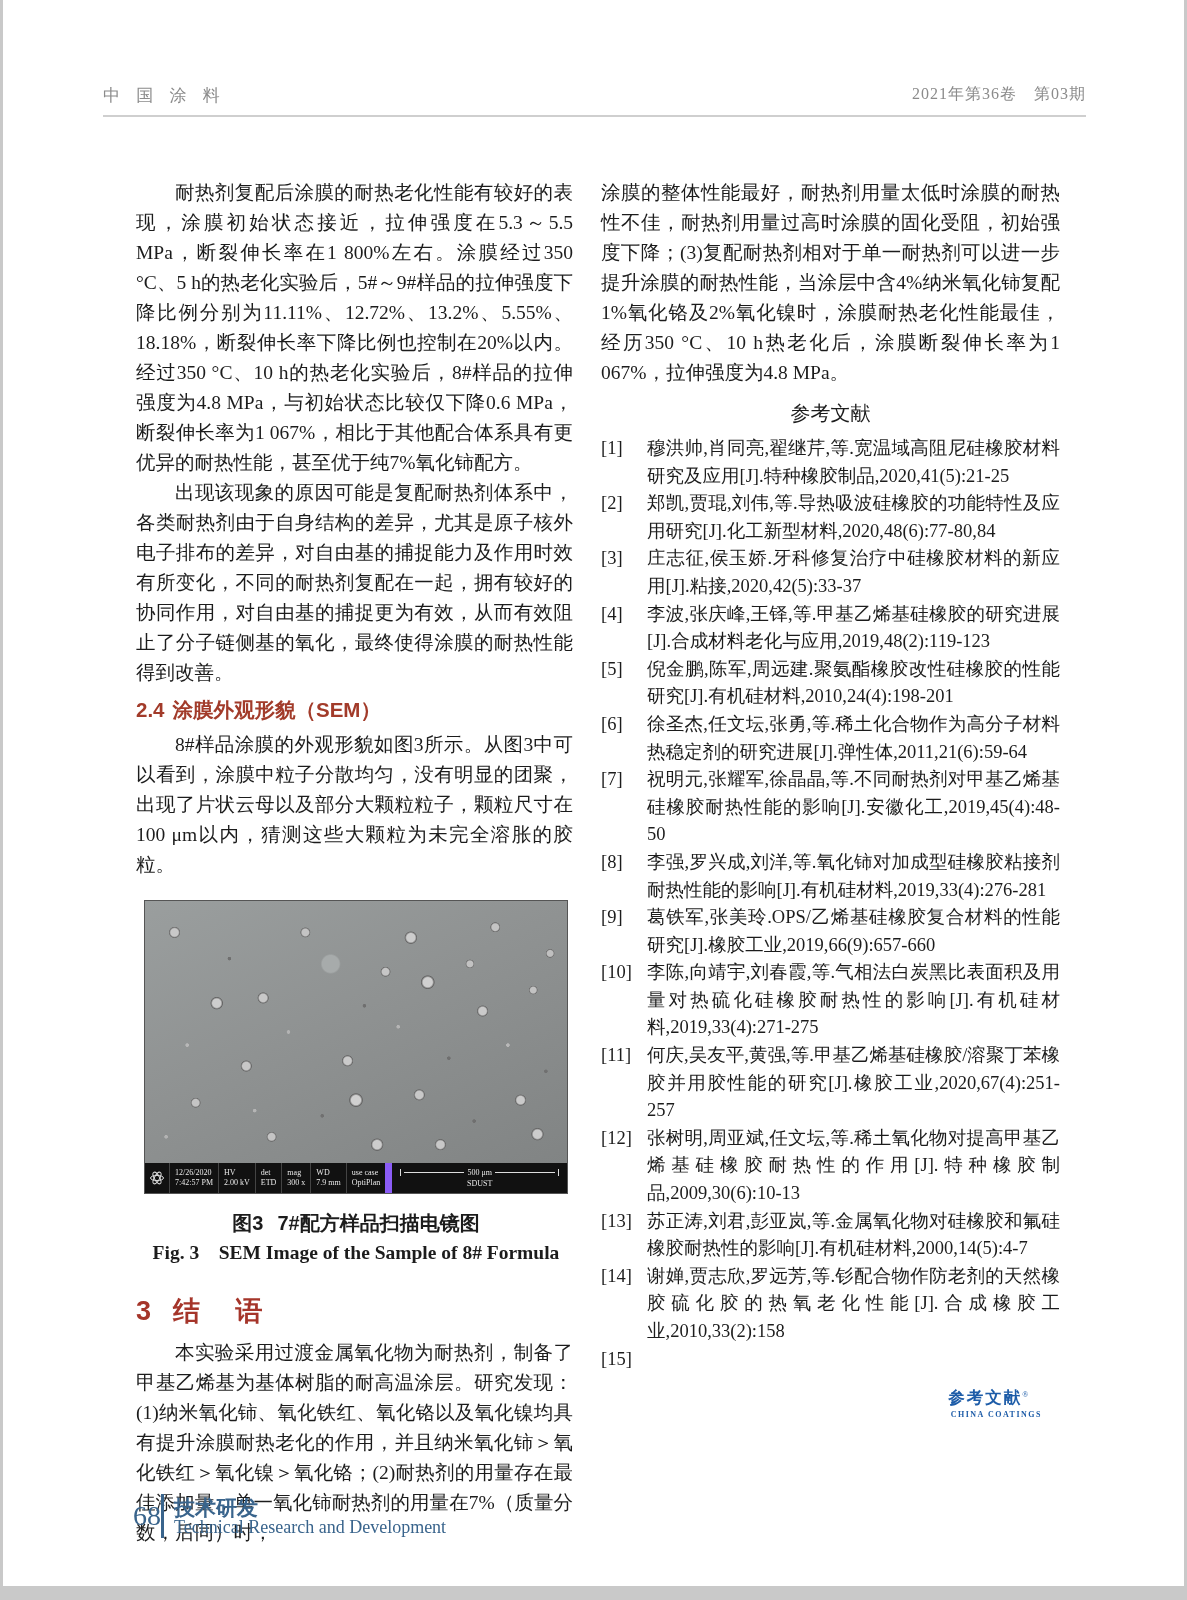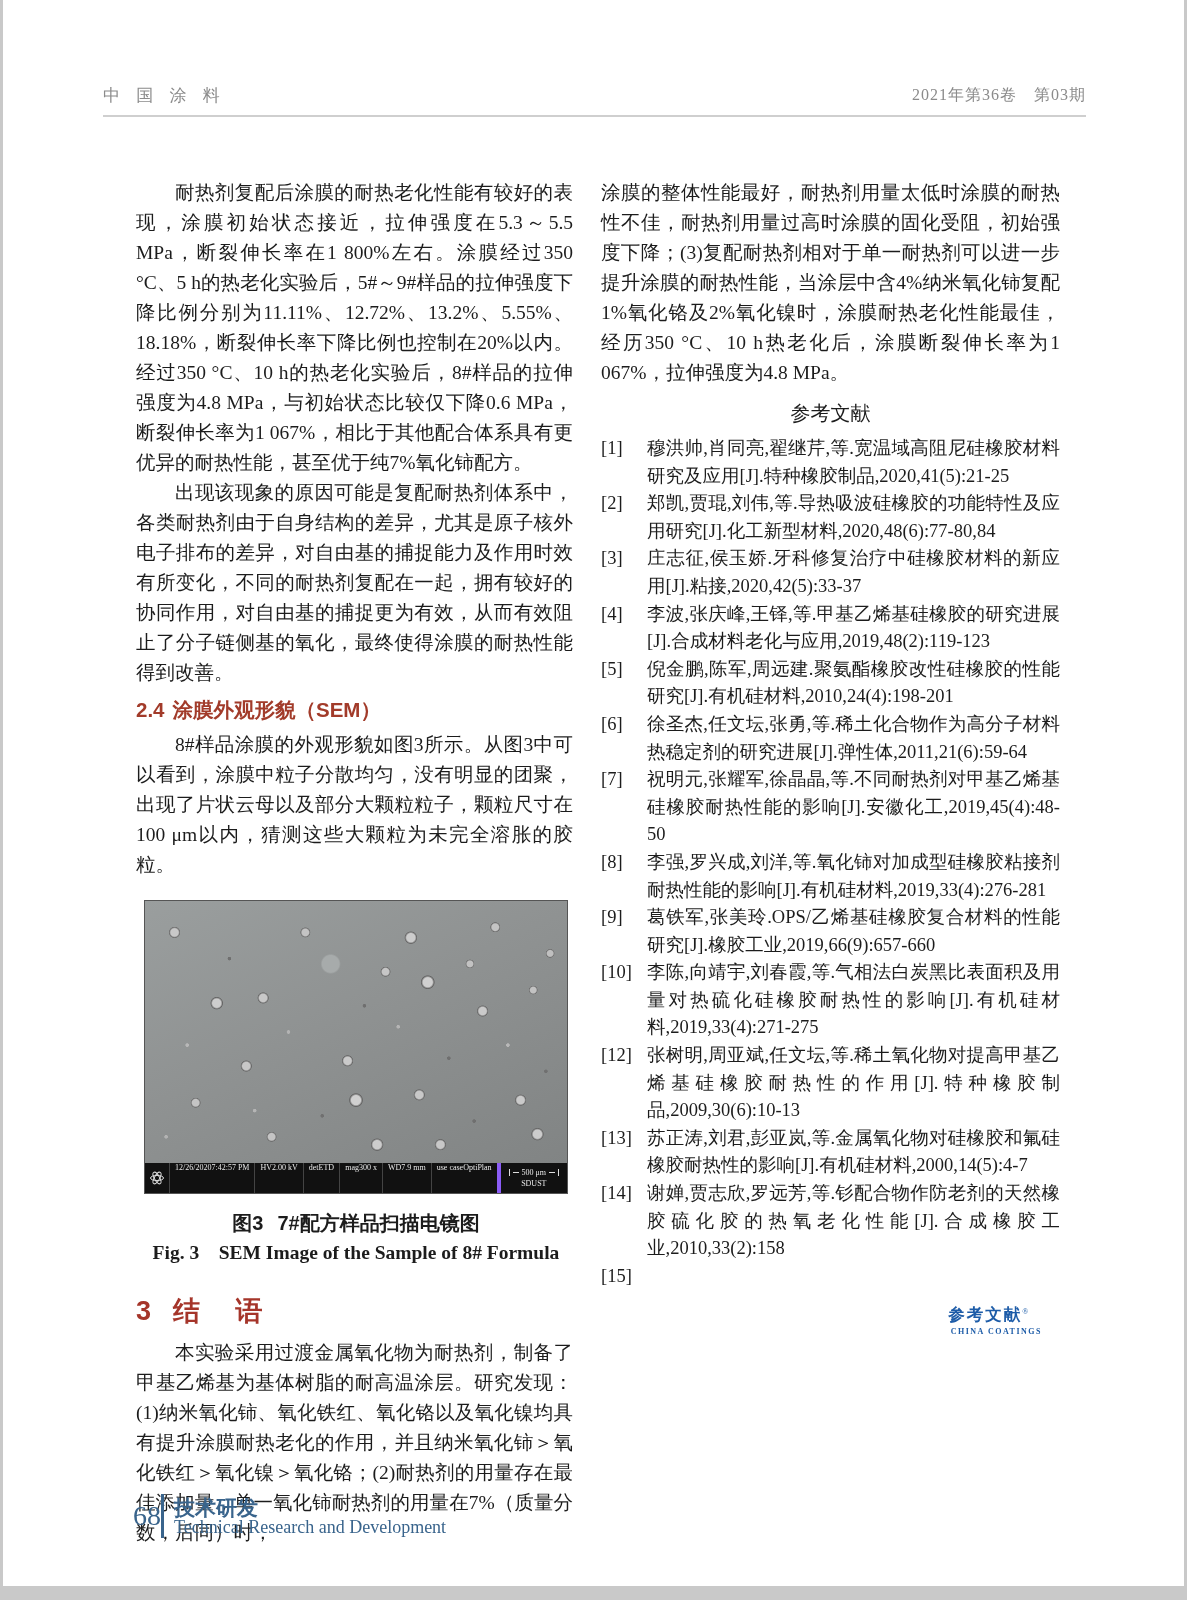--- a/index.html
+++ b/index.html
@@ -1,20 +1,20 @@
 <!DOCTYPE html>
 <html><head>
 <meta charset="utf-8">
 <style>
   html,body{margin:0;padding:0;background:#c9c9c9;}
   .page{position:relative;width:1181px;height:1593px;background:#ffffff;margin:0 0 0 3px;
         font-family:"Liberation Serif","DejaVu Serif",serif;color:#1c1c1c;overflow:hidden;}
   
   .hdr{position:absolute;top:84px;left:100px;right:98px;display:flex;justify-content:space-between;
-       align-items:center;border-bottom:2px solid #cfcfcf;padding-bottom:8px;color:#8b8b8b;}
+       align-items:flex-start;border-bottom:2px solid #cfcfcf;padding-bottom:8px;color:#8b8b8b;}
   .hdr .jname{font-size:17px;letter-spacing:6px;}
   .hdr .issue{font-size:16px;letter-spacing:1px;}
   
   .cols{position:absolute;top:178px;left:133px;width:924px;display:flex;gap:28px;}
   .colL{width:437px;}
   .colR{width:459px;display:flex;flex-direction:column;}
   p.body{margin:0;font-size:19.5px;line-height:30px;text-align:justify;text-justify:inter-ideograph;}
   p.indent{text-indent:2em;}
   
   .h24{margin:6px 0 4px 0;color:#a23b2a;font-family:"Liberation Sans","DejaVu Sans",sans-serif;
@@ -60,25 +60,25 @@
       radial-gradient(circle 3px at 72% 60%, #6f6f6f 0 50%, transparent 70%),
       radial-gradient(circle 3px at 86% 55%, #b8b8b8 0 50%, transparent 70%),
       radial-gradient(circle 3px at 95% 65%, #707070 0 50%, transparent 70%),
       radial-gradient(circle 3px at 5% 90%, #b3b3b3 0 50%, transparent 70%),
       radial-gradient(circle 3px at 52% 40%, #6f6f6f 0 50%, transparent 70%),
       radial-gradient(circle 3px at 26% 80%, #b5b5b5 0 50%, transparent 70%),
       radial-gradient(circle 3px at 78% 84%, #6f6f6f 0 50%, transparent 70%),
       linear-gradient(155deg,#9a9e9e 0%,#8f9292 45%,#818484 100%);}
   .sem-bar{height:30px;background:#111;color:#e8e8e8;display:flex;align-items:stretch;
        font-family:"Liberation Serif","DejaVu Serif",serif;font-size:8px;line-height:10px;}
-  .sem-bar .cell{display:flex;flex-direction:row;justify-content:center;padding:0 5px;
+  .sem-bar .cell{display:flex;flex-direction:column;justify-content:center;padding:0 5px;
        border-left:1px solid #444;white-space:nowrap;}
   .sem-bar .cell span{display:block;text-align:left;}
   .sem-logo{display:flex;align-items:center;padding:0 4px;}
-  .sem-right{flex:1;border-left:4px solid #8b5cf6;display:flex;flex-direction:column;justify-content:center;}
+  .sem-right{flex:1;border-left:7px solid #8b5cf6;display:flex;flex-direction:column;justify-content:center;}
   .sbar{display:flex;align-items:center;padding:0 8px;gap:3px;}
   .sbar .tick{width:1px;height:7px;background:#ddd;}
   .sbar .line{flex:1;height:1px;background:#ddd;}
   .sbar .lbl{font-size:8px;}
   .sem-fac{text-align:center;font-size:8px;margin-top:1px;}
   figcaption{margin-top:14px;text-align:center;}
   .capCN{font-family:"Liberation Sans","DejaVu Sans",sans-serif;font-weight:bold;font-size:20px;line-height:30px;}
   .capCN .fig-no{margin-right:14px;}
   .capEN{font-weight:bold;font-size:19.5px;line-height:30px;}
   
@@ -215,20 +215,24 @@
           </div>
         <div class="ref">
             <span class="rnum">[9]</span>
             <span class="rtxt">葛铁军,张美玲.OPS/乙烯基硅橡胶复合材料的性能研究[J].橡胶工业,2019,66(9):657-660</span>
           </div>
         <div class="ref">
             <span class="rnum">[10]</span>
             <span class="rtxt">李陈,向靖宇,刘春霞,等.气相法白炭黑比表面积及用量对热硫化硅橡胶耐热性的影响[J].有机硅材料,2019,33(4):271-275</span>
           </div>
         <div class="ref">
+            <span class="rnum">[11]</span>
+            <span class="rtxt">何庆,吴友平,黄强,等.甲基乙烯基硅橡胶/溶聚丁苯橡胶并用胶性能的研究[J].橡胶工业,2020,67(4):251-257</span>
+          </div>
+        <div class="ref">
             <span class="rnum">[12]</span>
             <span class="rtxt">张树明,周亚斌,任文坛,等.稀土氧化物对提高甲基乙烯基硅橡胶耐热性的作用[J].特种橡胶制品,2009,30(6):10-13</span>
           </div>
         <div class="ref">
             <span class="rnum">[13]</span>
             <span class="rtxt">苏正涛,刘君,彭亚岚,等.金属氧化物对硅橡胶和氟硅橡胶耐热性的影响[J].有机硅材料,2000,14(5):4-7</span>
           </div>
         <div class="ref">
             <span class="rnum">[14]</span>
             <span class="rtxt">谢婵,贾志欣,罗远芳,等.钐配合物作防老剂的天然橡胶硫化胶的热氧老化性能[J].合成橡胶工业,2010,33(2):158</span>

